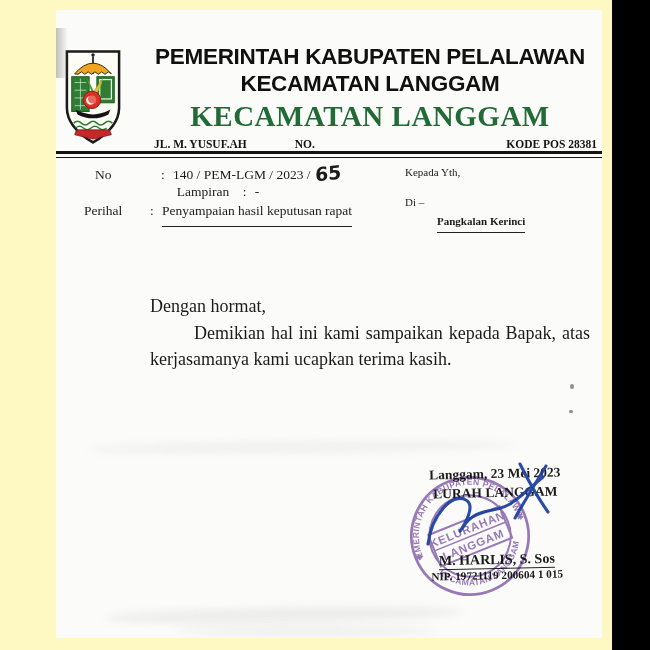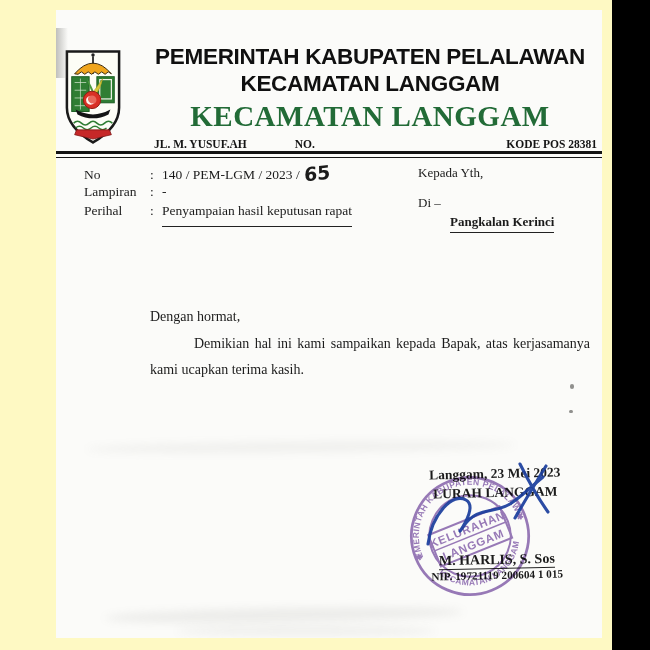--- a/index.html
+++ b/index.html
@@ -16,32 +16,32 @@
           letter-spacing:0.5px;margin-top:3px;}
   .addr-row{position:absolute;left:98px;right:5px;top:128px;display:flex;align-items:baseline;
           font-weight:bold;font-size:11.5px;color:#141414;}
   .addr-no{margin-left:48px;}
   .addr-kode{margin-left:auto;}
   .dbl-rule{position:absolute;left:0;right:0;top:141px;height:3px;
           border-top:3px solid #141414;border-bottom:1.5px solid #141414;}
 
   
   .meta{position:absolute;left:28px;top:153px;font-size:13.5px;line-height:19px;}
-  .mrow{display:flex;align-items:baseline;height:19px;white-space:nowrap;}
+  .mrow{display:flex;align-items:baseline;height:19px;white-space:nowrap;justify-content:center;}
   .mlabel{width:66px;}
   .msep{width:12px;}
   .perihal-u{border-bottom:1.2px solid #222;padding-bottom:6px;}
   .hand{font-family:"DejaVu Sans",sans-serif;font-size:19px;font-weight:600;
         display:inline-block;transform:rotate(-6deg) skewX(-5deg);margin-left:4px;position:relative;top:1px;}
-  .recipient{position:absolute;left:362px;top:153px;font-size:13px;line-height:19px;}
+  .recipient{position:absolute;left:349px;top:153px;font-size:11px;line-height:19px;}
   .di-line{margin-top:11px;}
   .dest{margin-left:32px;font-weight:700;border-bottom:1.3px solid #222;padding-bottom:0.5px;display:inline-block;}
 
   
-  .letter-body{position:absolute;left:94px;width:440px;top:294px;font-size:14px;
+  .letter-body{position:absolute;left:94px;width:440px;top:283px;font-size:18px;
         line-height:26.5px;text-align:justify;}
   .letter-body p{margin:0;text-indent:44px;}
   .salutation{margin:0;}
 
   
   .sig{position:absolute;left:342px;top:454px;width:196px;text-align:center;
        transform:rotate(-1.3deg);z-index:2;}
   .sig-date,.sig-title{font-size:13.5px;font-weight:600;line-height:19px;white-space:nowrap;}
   .sig-name{margin-top:49px;font-size:14px;font-weight:bold;line-height:17px;white-space:nowrap;}
   .sig-name span{border-bottom:1.4px solid #222;padding-bottom:0.5px;}

